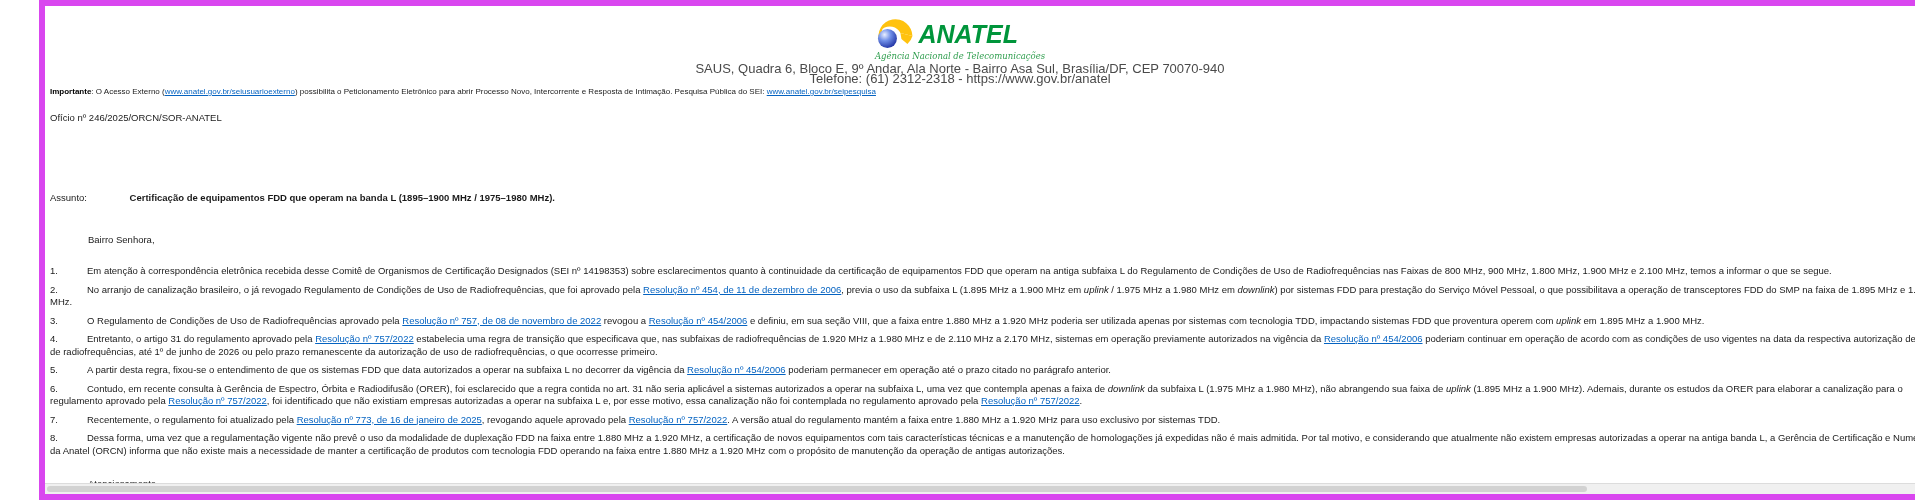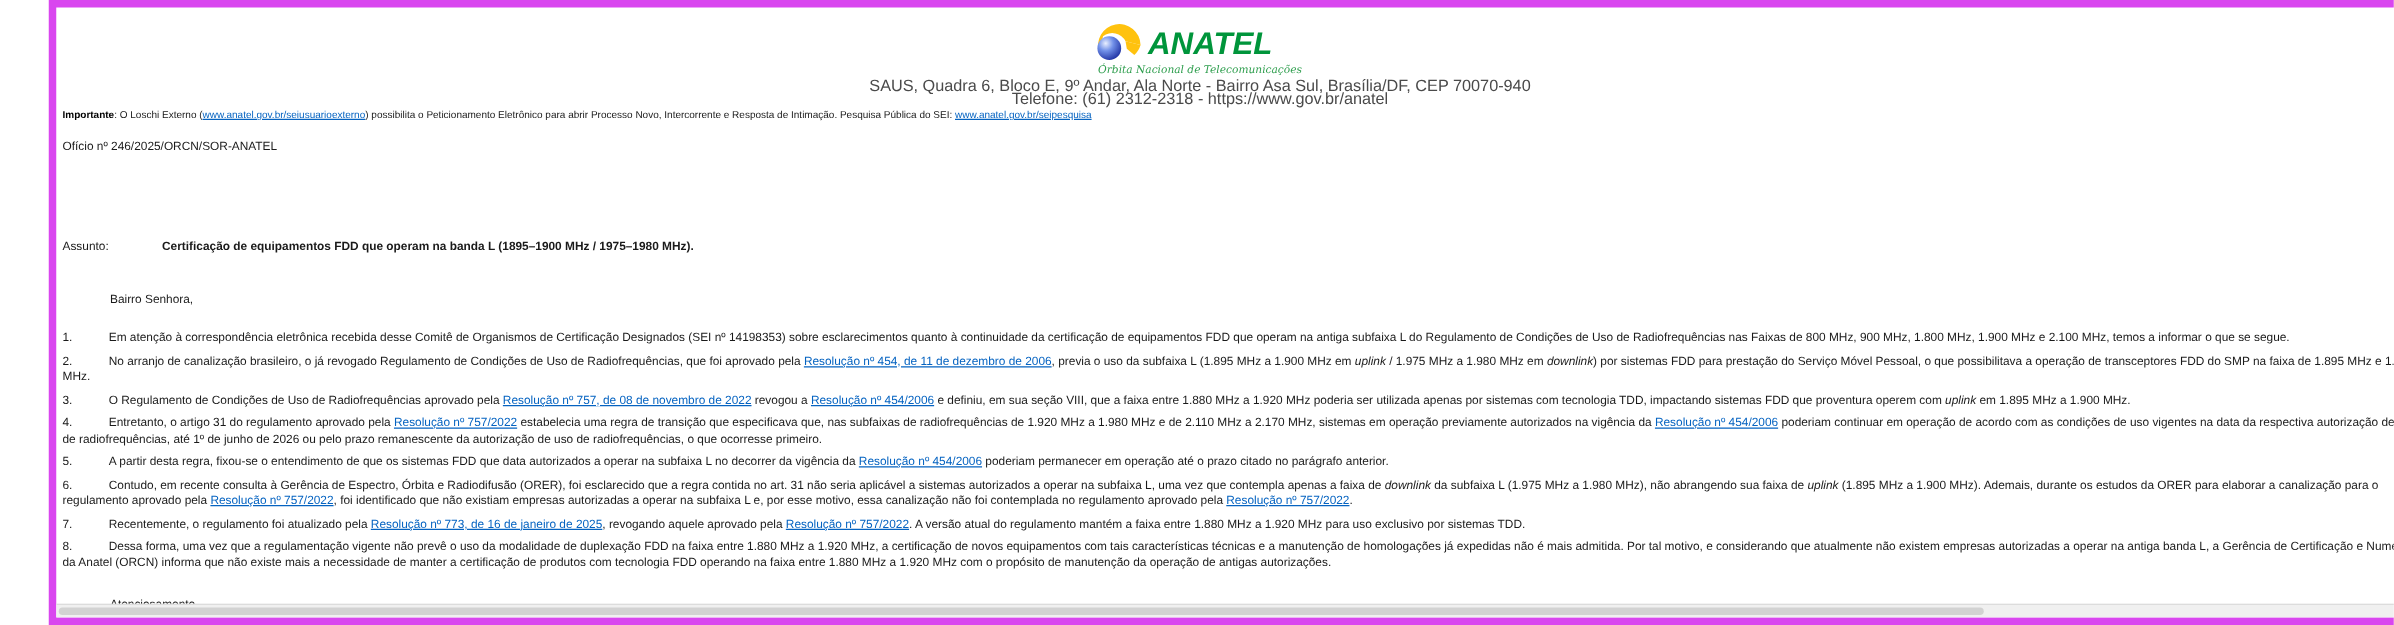--- a/index.html
+++ b/index.html
@@ -49,28 +49,28 @@
           </radialGradient>
         </defs>
 
         <path d="M 5,30 A 17 17 0 1 1 38,24 L 26,21 A 12 12 0 0 0 8,17 Z" fill="#FFC20E"></path>
         <path d="M 26,21 L 38,24 A 17 17 0 0 1 33,32 L 27,27 Z" fill="#FFC20E"></path>
 
         <circle cx="13" cy="26.5" r="9.5" fill="url(#sph)"></circle>
         <text x="44" y="31" font-family="Liberation Sans, sans-serif" font-size="25" font-weight="bold" font-style="italic" fill="#00953B">ANATEL</text>
       </svg>
     </div>
-    <div class="tagline">Órbita Nacional de Telecomunicações</div>
+    <div class="tagline">Agência Nacional de Telecomunicações</div>
     <div class="addr">
       <div>SAUS, Quadra 6, Bloco E, 9º Andar, Ala Norte - Bairro Asa Sul, Brasília/DF, CEP 70070-940</div>
       <div>Telefone: (61) 2312-2318 - https://www.gov.br/anatel</div>
     </div>
   </div>
 
-  <div class="notice"><strong>Importante</strong><span>: O Loschi Externo (</span><a href="#" class="lnk">www.anatel.gov.br/seiusuarioexterno</a><span>) possibilita o Peticionamento Eletrônico para abrir Processo Novo, Intercorrente e Resposta de Intimação. Pesquisa Pública do SEI: </span><a href="#" class="lnk">www.anatel.gov.br/seipesquisa</a></div>
+  <div class="notice"><strong>Importante</strong><span>: O Acesso Externo (</span><a href="#" class="lnk">www.anatel.gov.br/seiusuarioexterno</a><span>) possibilita o Peticionamento Eletrônico para abrir Processo Novo, Intercorrente e Resposta de Intimação. Pesquisa Pública do SEI: </span><a href="#" class="lnk">www.anatel.gov.br/seipesquisa</a></div>
 
   <div class="letter-block oficio">Ofício nº 246/2025/ORCN/SOR-ANATEL</div>
 
 
   <div class="letter-block assunto">
     <span>Assunto: </span><b>Certificação de equipamentos FDD que operam na banda L (1895–1900 MHz / 1975–1980 MHz).</b>
   </div>
 
   <div class="letter-block salutation">Bairro Senhora,</div>
 

